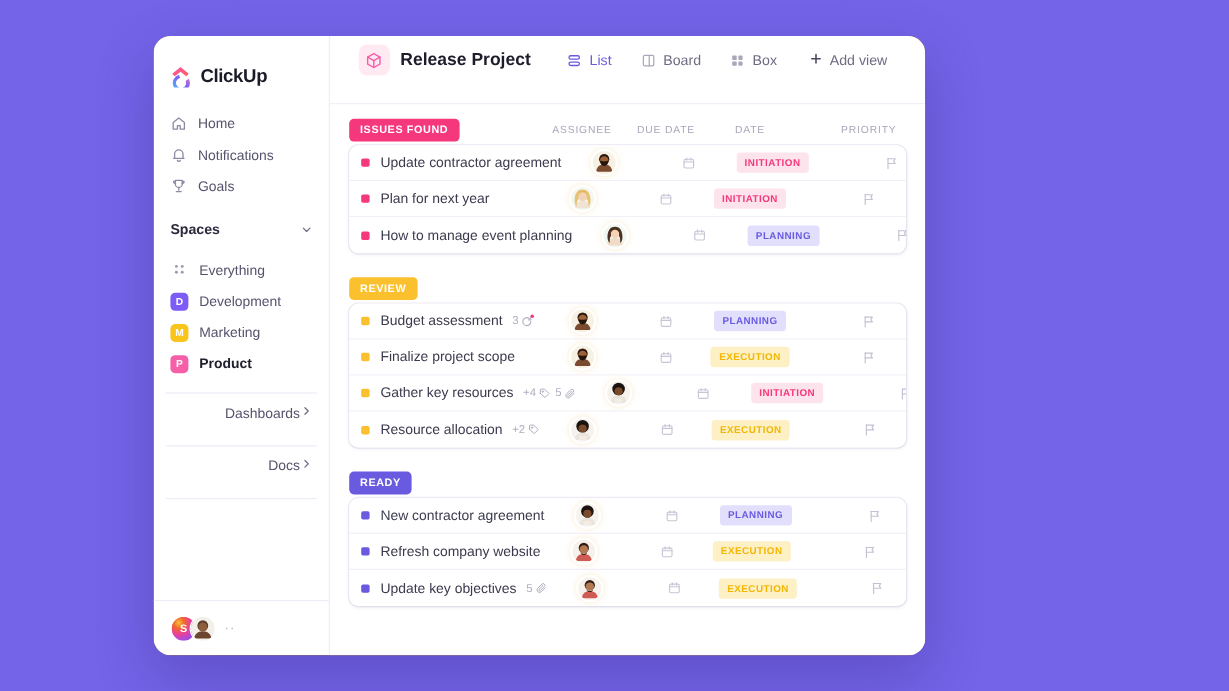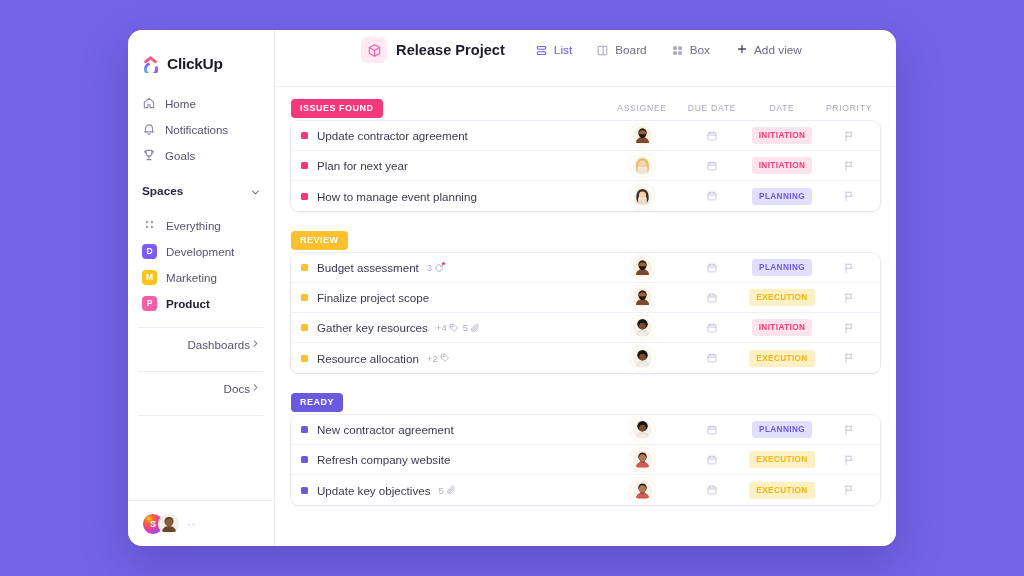--- a/index.html
+++ b/index.html
@@ -10,21 +10,21 @@
     overflow: hidden;
   }
   .stage {
     position: relative;
     width: 1024px; height: 576px;
     background: #7364e8;
   }
   .app-window {
     position: absolute;
     left: 128px; top: 30px;
-    width: 768px; height: 516px;
+    width: 643px; height: 516px;
     background: #a16207;
     border-radius: 14px;
     box-shadow: 0 18px 46px rgba(40,20,100,.25);
     display: flex;
     overflow: hidden;
   }
 
   
   .sidebar {
     width: 147px;
@@ -157,21 +157,21 @@
   }
   .col-head .spacer { flex: 1; }
   .ch {
     font-size: 8.6px; letter-spacing: .7px; color: #a9a7ba;
     text-align: center;
     flex: 0 0 auto;
   }
   .c-assignee { width: 72px; }
   .c-due      { width: 68px; }
   .c-stage    { width: 72px; }
-  .c-priority { width: 62px; }
+  .c-priority { width: 62px; margin-left: 32px; }
 
   .group { margin-bottom: 16px; }
   .rows {
     border-radius: 8px;
     overflow: hidden;
     box-shadow: 0 1px 3px rgba(80,70,140,.10), 0 0 0 1px rgba(238,236,246,.9);
     background: #fff;
   }
   .row {
     display: flex; align-items: center;

